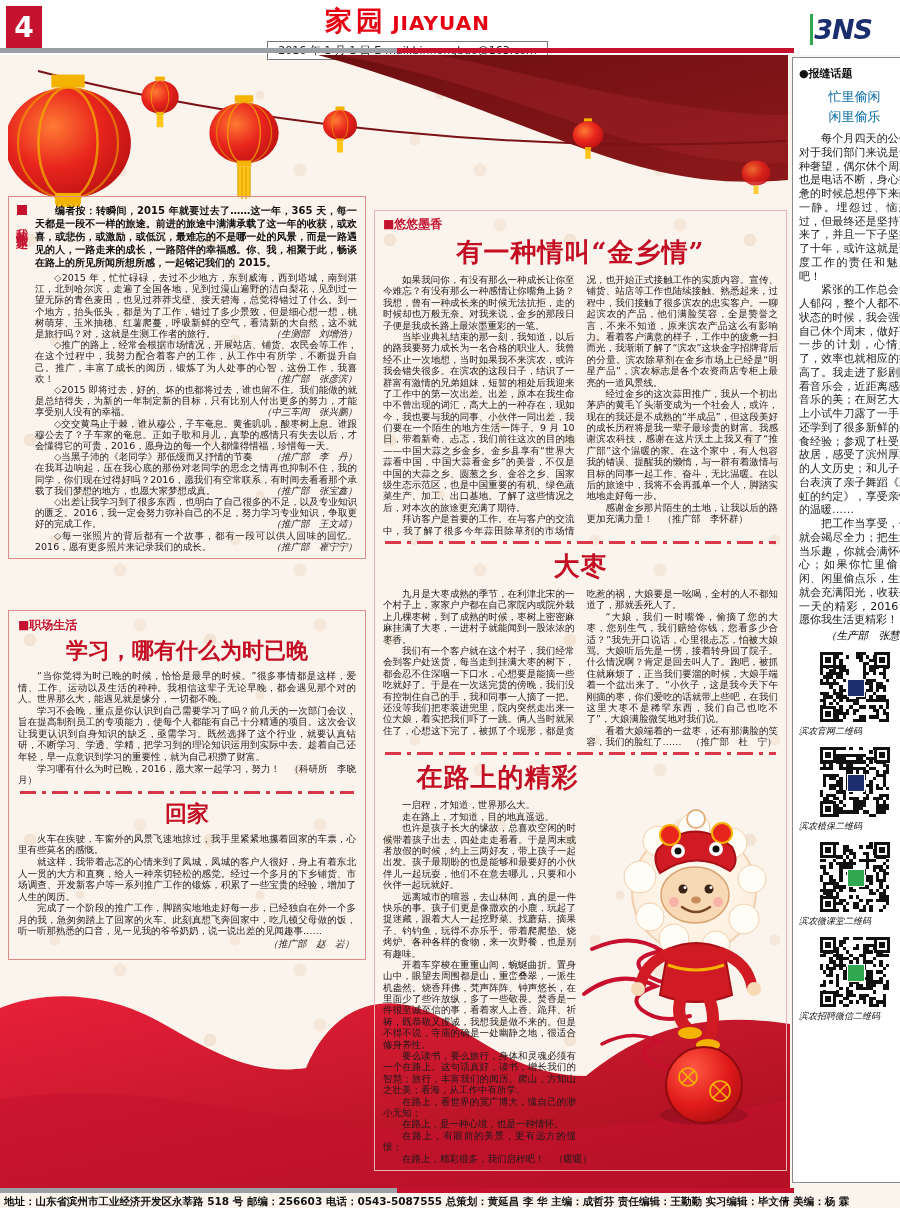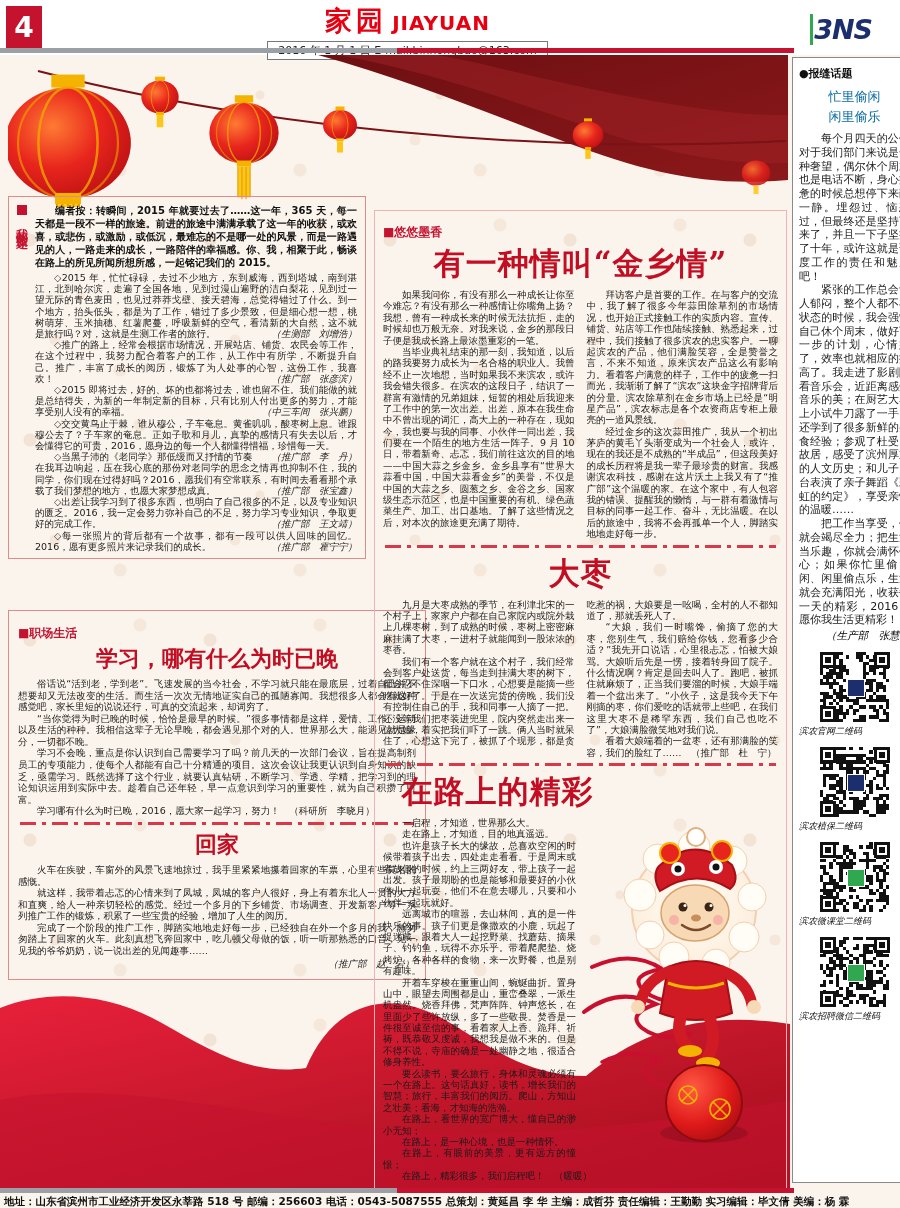--- a/index.html
+++ b/index.html
@@ -29,48 +29,48 @@
   .logo i{color:#1c2e6e;font-style:italic;border-left:3px solid #2fa84f;padding-left:1px;}
   .toprule{position:absolute;top:48px;left:0;width:794px;height:5px;
            background:linear-gradient(90deg,#9aa0a6 0 50%,#c4122f 50% 100%);}
 
   
   .banner{position:absolute;left:8px;top:55px;width:780px;height:152px;}
 
   
   .para{margin:0;text-indent:2em;text-align:justify;color:#1a1a1a;}
   .byline{float:right;font-style:italic;color:#222;}
-  .sec-hdr{color:#c4122f;font-weight:bold;font-size:12px;margin:8px 0 2px 0;}
+  .sec-hdr{color:#c4122f;font-weight:bold;font-size:12px;margin:0 0 2px 0;}
   .art-title{color:#c30d23;font-weight:bold;text-align:center;margin:2px 0 4px 0;
              font-family:"DejaVu Serif","Liberation Serif",serif;}
   .divider{height:3px;margin:5px 2px;background:repeating-linear-gradient(90deg,
             #d9384a 0 16px,transparent 16px 22px,#d9384a 22px 26px,transparent 26px 32px);}
 
   
   .journey{position:absolute;left:8px;top:196px;width:358px;box-sizing:border-box;
            border:1px solid #e08a8a;padding:7px 8px 6px 26px;z-index:2;}
   .journey .para{font-size:9.5px;line-height:1.18;}
   .vrail{position:absolute;left:5px;top:8px;width:15px;display:flex;flex-direction:column;align-items:center;}
   .vrail .sq{width:10px;height:10px;background:#c4122f;margin-bottom:3px;}
   .vrail .vtxt{writing-mode:vertical-rl;color:#c4122f;font-weight:bold;font-size:12px;letter-spacing:3px;}
   .ednote{font-size:10px;line-height:1.3;font-weight:bold;text-indent:2em;text-align:justify;margin:0 0 3px 0;color:#111;}
 
   
-  .workplace{position:absolute;left:8px;top:610px;width:418px;box-sizing:border-box;
+  .workplace{position:absolute;left:8px;top:610px;width:358px;box-sizing:border-box;
              border:1px solid #e08a8a;padding:6px 9px 8px 9px;z-index:2;}
   .workplace .para{font-size:9.5px;line-height:1.22;}
   .workplace .art-title{font-size:22px;}
   .byline-line{font-size:9.5px;text-align:right;margin:1px 2px 0 0;font-style:italic;color:#222;}
 
   
   .midcol{position:absolute;left:374px;top:210px;width:413px;box-sizing:border-box;
           border:1px solid #eeb4b4;padding:5px 8px 6px 8px;z-index:2;background:transparent;}
   .midcol .para{font-size:9.5px;line-height:1.2;}
   .twocol{column-count:2;column-gap:12px;}
-  .midcol .art-title{font-size:31px;letter-spacing:1px;text-align:center;}
+  .midcol .art-title{font-size:26px;letter-spacing:1px;text-align:center;}
   .t-dazao{font-size:23px;}
   .t-road{font-size:22px;width:58%;}
   .road-figure{float:right;width:196px;height:332px;margin:0 0 2px 6px;position:relative;}
 
   
   .sidebar{position:absolute;left:792px;top:57px;width:125px;height:1126px;box-sizing:border-box;
            border:1px solid #8a8a8a;background:#fff;padding:8px 6px;z-index:3;}
   .sb-hdr{color:#111;font-weight:bold;font-size:11px;margin:0 0 6px 0;}
   .sb-title{text-align:center;font-weight:normal;font-size:13px;color:#0369a1;line-height:1.5;margin-bottom:6px;}
   .sidebar .para{font-size:11px;line-height:1.25;}
@@ -188,21 +188,20 @@
         <p class="para">◇当黑子沛的《老同学》那低缓而又抒情的节奏在我耳边响起，压在我心底的那份对老同学的思念之情再也抑制不住，我的同学，你们现在过得好吗？2016，愿我们有空常联系，有时间去看看那个承载了我们梦想的地方，也愿大家梦想成真。<span class="byline">（推广部　张宝鑫）</span></p>
         <p class="para">◇出差让我学习到了很多东西，也明白了自己很多的不足，以及专业知识的匮乏。2016，我一定会努力弥补自己的不足，努力学习专业知识，争取更好的完成工作。<span class="byline">（推广部　王文靖）</span></p>
         <p class="para">◇每一张照片的背后都有一个故事，都有一段可以供人回味的回忆。2016，愿有更多照片来记录我们的成长。<span class="byline">（推广部　霍宁宁）</span></p>
       </div>
   </div>
 
   <div class="workplace">
     <div class="sec-hdr">■职场生活</div>
     <div class="art-title">学习，哪有什么为时已晚</div>
     <div>
-        <p class="para">俗话说“活到老，学到老”。飞速发展的当今社会，不学习就只能在最底层，过着自己并不想要却又无法改变的生活。而生活一次次无情地证实自己的孤陋寡闻。我想很多人都会有这种感觉吧，家长里短的说说还行，可真的交流起来，却词穷了。</p>
         <p class="para">“当你觉得为时已晚的时候，恰恰是最早的时候。”很多事情都是这样，爱情、工作、运动以及生活的种种。我相信这辈子无论早晚，都会遇见那个对的人。世界那么大，能遇见就是缘分，一切都不晚。</p>
         <p class="para">学习不会晚，重点是你认识到自己需要学习了吗？前几天的一次部门会议，旨在提高制剂员工的专项能力，使每个人都能有自己十分精通的项目。这次会议让我更认识到自身知识的缺乏，亟需学习。既然选择了这个行业，就要认真钻研，不断学习、学透、学精，把学习到的理论知识运用到实际中去。趁着自己还年轻，早一点意识到学习的重要性，就为自己积攒了财富。</p>
         <p class="para">学习哪有什么为时已晚，2016，愿大家一起学习，努力！　（科研所　李晓月）</p>
       </div>
     <div class="divider"></div>
     <div class="art-title">回家</div>
     <div>
         <p class="para">火车在疾驶，车窗外的风景飞速地掠过，我手里紧紧地攥着回家的车票，心里有些莫名的感慨。</p>
         <p class="para">就这样，我带着忐忑的心情来到了凤城，凤城的客户人很好，身上有着东北人一贯的大方和直爽，给人一种亲切轻松的感觉。经过一个多月的下乡铺货、市场调查、开发新客户等一系列推广工作的锻炼，积累了一些宝贵的经验，增加了人生的阅历。</p>
         <p class="para">完成了一个阶段的推广工作，脚踏实地地走好每一步，已经独自在外一个多月的我，急匆匆踏上了回家的火车。此刻真想飞奔回家中，吃几顿父母做的饭，听一听那熟悉的口音，见一见我的爷爷奶奶，说一说出差的见闻趣事……</p>
@@ -211,20 +210,21 @@
   </div>
 
   <div class="midcol">
     <div class="sec-hdr">■悠悠墨香</div>
     <div class="art-title">有一种情叫“金乡情”</div>
     <div class="twocol">
         <p class="para">如果我问你，有没有那么一种成长让你至今难忘？有没有那么一种感情让你嘴角上扬？我想，曾有一种成长来的时候无法抗拒，走的时候却也万般无奈。对我来说，金乡的那段日子便是我成长路上最浓墨重彩的一笔。</p>
         <p class="para">当毕业典礼结束的那一刻，我知道，以后的路我要努力成长为一名合格的职业人。我曾经不止一次地想，当时如果我不来滨农，或许我会错失很多。在滨农的这段日子，结识了一群富有激情的兄弟姐妹，短暂的相处后我迎来了工作中的第一次出差。出差，原本在我生命中不曾出现的词汇，高大上的一种存在，现如今，我也要与我的同事、小伙伴一同出差，我们要在一个陌生的地方生活一阵子。9 月 10 日，带着新奇、忐忑，我们前往这次的目的地——中国大蒜之乡金乡。金乡县享有“世界大蒜看中国，中国大蒜看金乡”的美誉，不仅是中国的大蒜之乡、圆葱之乡、金谷之乡、国家级生态示范区，也是中国重要的有机、绿色蔬菜生产、加工、出口基地。了解了这些情况之后，对本次的旅途更充满了期待。</p>
         <p class="para">拜访客户是首要的工作。在与客户的交流中，我了解了很多今年蒜田除草剂的市场情况，也开始正式接触工作的实质内容。宣传、铺货、站店等工作也陆续接触、熟悉起来，过程中，我们接触了很多滨农的忠实客户。一聊起滨农的产品，他们满脸笑容，全是赞誉之言，不来不知道，原来滨农产品这么有影响力。看着客户满意的样子，工作中的疲惫一扫而光，我渐渐了解了“滨农”这块金字招牌背后的分量。滨农除草剂在金乡市场上已经是“明星产品”，滨农标志是各个农资商店专柜上最亮的一道风景线。</p>
         <p class="para">经过金乡的这次蒜田推广，我从一个初出茅庐的黄毛丫头渐变成为一个社会人，或许，现在的我还是不成熟的“半成品”，但这段美好的成长历程将是我一辈子最珍贵的财富。我感谢滨农科技，感谢在这片沃土上我又有了“推广部”这个温暖的家。在这个家中，有人包容我的错误、提醒我的懒惰，与一群有着激情与目标的同事一起工作、奋斗，无比温暖。在以后的旅途中，我将不会再孤单一个人，脚踏实地地走好每一步。</p>
+        <p class="para">感谢金乡那片陌生的土地，让我以后的路更加充满力量！　（推广部　李怀群）</p>
       </div>
     <div class="divider"></div>
     <div class="art-title t-dazao">大枣</div>
     <div class="twocol">
         <p class="para">九月是大枣成熟的季节，在利津北宋的一个村子上，家家户户都在自己家院内或院外栽上几棵枣树，到了成熟的时候，枣树上密密麻麻挂满了大枣，一进村子就能闻到一股浓浓的枣香。</p>
         <p class="para">我们有一个客户就在这个村子，我们经常会到客户处送货，每当走到挂满大枣的树下，都会忍不住深咽一下口水，心想要是能摘一些吃就好了。于是在一次送完货的傍晚，我们没有控制住自己的手，我和同事一人摘了一把。还没等我们把枣装进兜里，院内突然走出来一位大娘，着实把我们吓了一跳。俩人当时就呆住了，心想这下完了，被抓了个现形，都是贪吃惹的祸，大娘要是一吆喝，全村的人不都知道了，那就丢死人了。</p>
         <p class="para">“大娘，我们一时嘴馋，偷摘了您的大枣，您别生气，我们赔给你钱，您看多少合适？”我先开口说话，心里很忐忑，怕被大娘骂。大娘听后先是一愣，接着转身回了院子。什么情况啊？肯定是回去叫人了。跑吧，被抓住就麻烦了，正当我们要溜的时候，大娘手端着一个盆出来了。“小伙子，这是我今天下午刚摘的枣，你们爱吃的话就带上些吧，在我们这里大枣不是稀罕东西，我们自己也吃不了”，大娘满脸微笑地对我们说。</p>
         <p class="para">看着大娘端着的一盆枣，还有那满脸的笑容，我们的脸红了……　（推广部　杜　宁）</p>
       </div>
     <div class="divider"></div>
@@ -299,21 +299,21 @@
             <path d="M131,285 l14,14 M145,285 l-14,14"></path>
         </g>
       </svg>
     </div>
     <div>
         <p class="para">一启程，才知道，世界那么大。</p>
         <p class="para">走在路上，才知道，目的地真遥远。</p>
         <p class="para">也许是孩子长大的缘故，总喜欢空闲的时候带着孩子出去，四处走走看看。于是周末或者放假的时候，约上三两好友，带上孩子一起出发。孩子最期盼的也是能够和最要好的小伙伴儿一起玩耍，他们不在意去哪儿，只要和小伙伴一起玩就好。</p>
         <p class="para">远离城市的喧嚣，去山林间，真的是一件快乐的事。孩子们更是像撒欢的小鹿，玩起了捉迷藏，跟着大人一起挖野菜、找蘑菇、摘果子、钓钓鱼，玩得不亦乐乎。带着爬爬垫、烧烤炉、各种各样的食物，来一次野餐，也是别有趣味。</p>
         <p class="para">开着车穿梭在重重山间，蜿蜒曲折。置身山中，眼望去周围都是山，重峦叠翠，一派生机盎然。烧香拜佛，梵声阵阵、钟声悠长，在里面少了些许放纵，多了一些敬畏。焚香是一件很至诚至信的事，看着家人上香、跪拜、祈祷，既恭敬又虔诚，我想我是做不来的。但是不得不说，寺庙的确是一处幽静之地，很适合修身养性。</p>
-        <p class="para">要么读书，要么旅行，身体和灵魂必须有一个在路上。这句话真好，读书，增长我们的智慧；旅行，丰富我们的阅历。爬山，方知山之壮美；看海，才知海的浩瀚。</p>
+        <p class="para">要么读书，要么旅行，身体和灵魂必须有一个在路上。这句话真好，读书，增长我们的智慧；旅行，丰富我们的阅历。爬山，方知山之壮美；看海，从工作中有所学。</p>
         <p class="para">在路上，看世界的宽广博大，懂自己的渺小无知；</p>
         <p class="para">在路上，是一种心境，也是一种情怀。</p>
         <p class="para">在路上，有眼前的美景，更有远方的憧憬；</p>
         <p class="para">在路上，精彩很多，我们启程吧！　（暖暖）</p>
       </div>
   </div>
 
   <div class="sidebar">
     <div class="sb-hdr">●报缝话题</div>
     <div class="sb-title">

